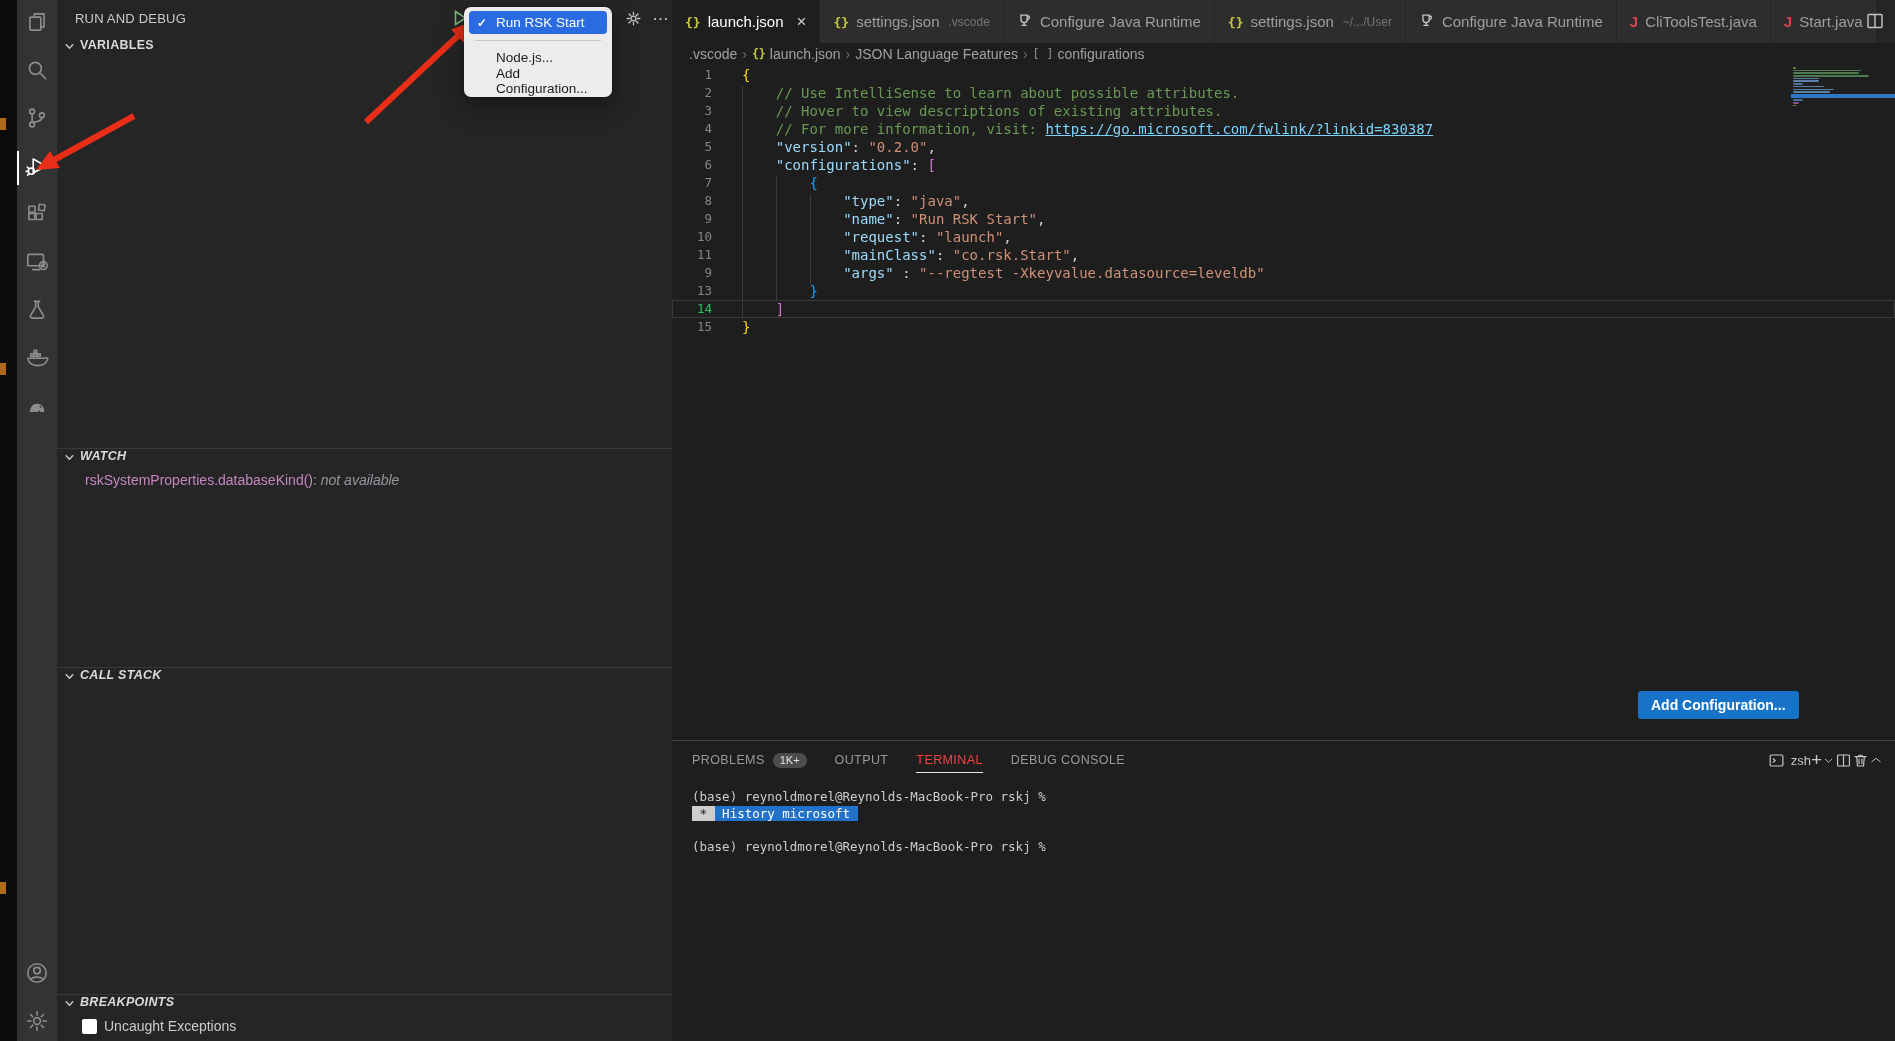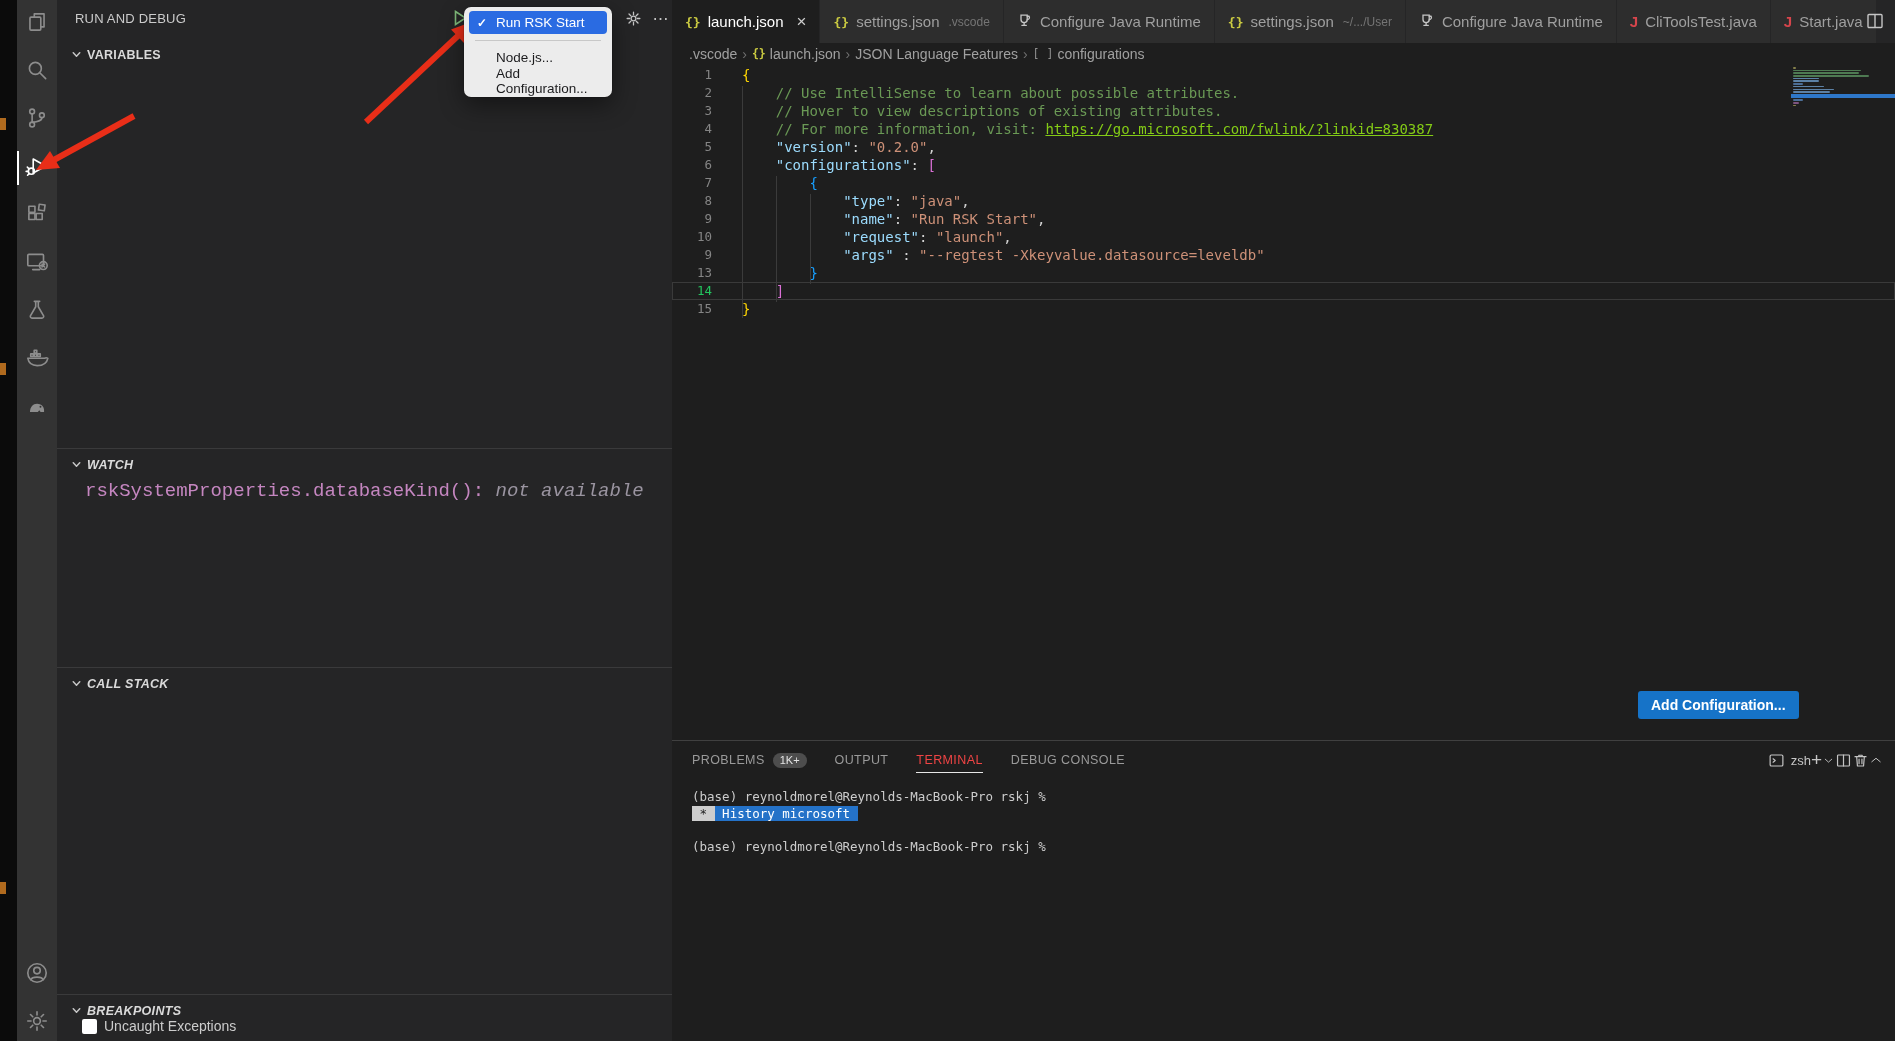--- a/index.html
+++ b/index.html
@@ -25,27 +25,27 @@
   
   .sidebar { position:absolute; left:57px; top:0; width:615px; height:1041px; background:#252526; }
   .sb-titlebar { position:absolute; left:0; top:0; width:100%; height:36px; }
   .sb-title { position:absolute; left:18px; top:11px; font-size:13px; color:#cbcbcb; letter-spacing:.2px; }
   .sb-play { position:absolute; left:394px; top:9px; width:18px; height:18px; }
   .sb-play svg { width:18px; height:18px; stroke:#7fba7a; fill:none; stroke-width:1.6; }
   .sb-gear, .sb-dots { position:absolute; top:8px; width:20px; height:20px; display:flex; align-items:center; justify-content:center; color:#c5c5c5; cursor:pointer; }
   .sb-gear { left:566px; } .sb-dots { left:594px; font-size:16px; letter-spacing:1px; }
   .sb-gear svg { width:17px; height:17px; stroke:#c5c5c5; fill:none; stroke-width:1.5; stroke-linecap:round; }
 
-  .sb-section-header { position:absolute; left:0; width:100%; height:24px; display:flex; align-items:flex-end; padding-left:11px; gap:3px; cursor:pointer; }
+  .sb-section-header { position:absolute; left:0; width:100%; height:24px; display:flex; align-items:flex-start; padding-left:4px; gap:3px; cursor:pointer; }
   .sb-section-header.bordered { border-top:1px solid rgba(204,204,204,.13);font-style:italic; }
   .sb-section-label { font-size:12.5px; font-weight:bold; color:#dadada; letter-spacing:.3px; }
   .chev { width:16px; height:16px; display:flex; align-items:center; justify-content:center; }
   .chev svg { width:11px; height:11px; stroke:#c5c5c5; fill:none; stroke-width:1.6; stroke-linecap:round; stroke-linejoin:round; }
 
-  .watch-item { position:absolute; left:28px; top:472px; font-family:Liberation Mono, monospace; font-size:19px;margin-top:8px; }
+  .watch-item { position:absolute; left:28px; top:472px; font-family:Liberation Sans, sans-serif; font-size:14px; }
   .watch-expr { color:#c586c0; }
   .watch-val { color:#9a94a0; font-style:italic; }
 
   .bp-row { position:absolute; left:25px; top:1018px; display:flex; align-items:center; gap:7px; cursor:pointer; }
   .bp-check { width:15px; height:15px; background:#ffffff; border-radius:2px; }
   .bp-label { font-size:14px; color:#cccccc; }
 
   
   .editor { position:absolute; left:672px; top:0; width:1223px; height:1041px; }
 
@@ -69,21 +69,21 @@
   .bc-ic-br { color:#8f8f8f; font-size:11.5px; font-family:"DejaVu Sans Mono",monospace; }
 
   .editor-area { position:absolute; left:0; top:64px; width:100%; height:676px; background:#1e1e1e; overflow:hidden; }
   .code-lines { position:absolute; left:0; top:2px; width:100%; }
   .code-row { display:flex; height:18px; line-height:18px; font-family:"DejaVu Sans Mono",monospace; font-size:14px; position:relative; }
   .code-row.current { box-shadow:inset 0 0 0 1px #3a3a3a; }
   .gut { width:40px; text-align:right; color:#858585; font-size:12.5px; flex:none; }
   .code-row.current .gut { color:#22c55e; }
   .ctext { margin-left:30px; white-space:pre; }
   .tk-pl { color:#d4d4d4; } .tk-k { color:#9cdcfe; } .tk-s { color:#ce9178; }
-  .tk-cm { color:#6a9955; } .tk-lk { color:#84cc16; text-decoration:underline; }
+  .tk-cm { color:#6a9955; } .tk-lk { color:#7dd3fc; text-decoration:underline; }
   .tk-b1 { color:#ffd602; } .tk-b2 { color:#da70d6; } .tk-b3 { color:#179fff; }
   .indent-guide { position:absolute; width:1px; background:#3b3b3b; }
 
   .minimap { position:absolute; right:24px; top:3px; width:78px; }
   .mm-line { height:1.6px; margin-bottom:1.1px; border-radius:1px; }
   .mm-curline { position:absolute; right:0; width:104px; height:3.5px; background:#2e77c9; }
 
   .add-config-btn { position:absolute; left:966px; top:627px; height:28px; padding:0 13px; background:#1673c8; color:#ffffff; font-size:14px; font-weight:bold; border:none; border-radius:3px; display:flex; align-items:center; cursor:pointer; font-family:"Liberation Sans",sans-serif; }
 
   
@@ -373,20 +373,24 @@
           </div>
           <div class="code-row">
             <span class="gut">9</span>
             <span class="ctext"><span class="tk-pl">            </span><span class="tk-k">"name"</span><span class="tk-pl">: </span><span class="tk-s">"Run RSK Start"</span><span class="tk-pl">,</span></span>
           </div>
           <div class="code-row">
             <span class="gut">10</span>
             <span class="ctext"><span class="tk-pl">            </span><span class="tk-k">"request"</span><span class="tk-pl">: </span><span class="tk-s">"launch"</span><span class="tk-pl">,</span></span>
           </div>
           <div class="code-row">
+            <span class="gut">11</span>
+            <span class="ctext"><span class="tk-pl">            </span><span class="tk-k">"mainClass"</span><span class="tk-pl">: </span><span class="tk-s">"co.rsk.Start"</span><span class="tk-pl">,</span></span>
+          </div>
+          <div class="code-row">
             <span class="gut">9</span>
             <span class="ctext"><span class="tk-pl">            </span><span class="tk-k">"args"</span><span class="tk-pl"> : </span><span class="tk-s">"--regtest -Xkeyvalue.datasource=leveldb"</span></span>
           </div>
           <div class="code-row">
             <span class="gut">13</span>
             <span class="ctext"><span class="tk-pl">        </span><span class="tk-b3">}</span></span>
           </div>
           <div class="code-row current">
             <span class="gut">14</span>
             <span class="ctext"><span class="tk-pl">    </span><span class="tk-b2">]</span></span>

